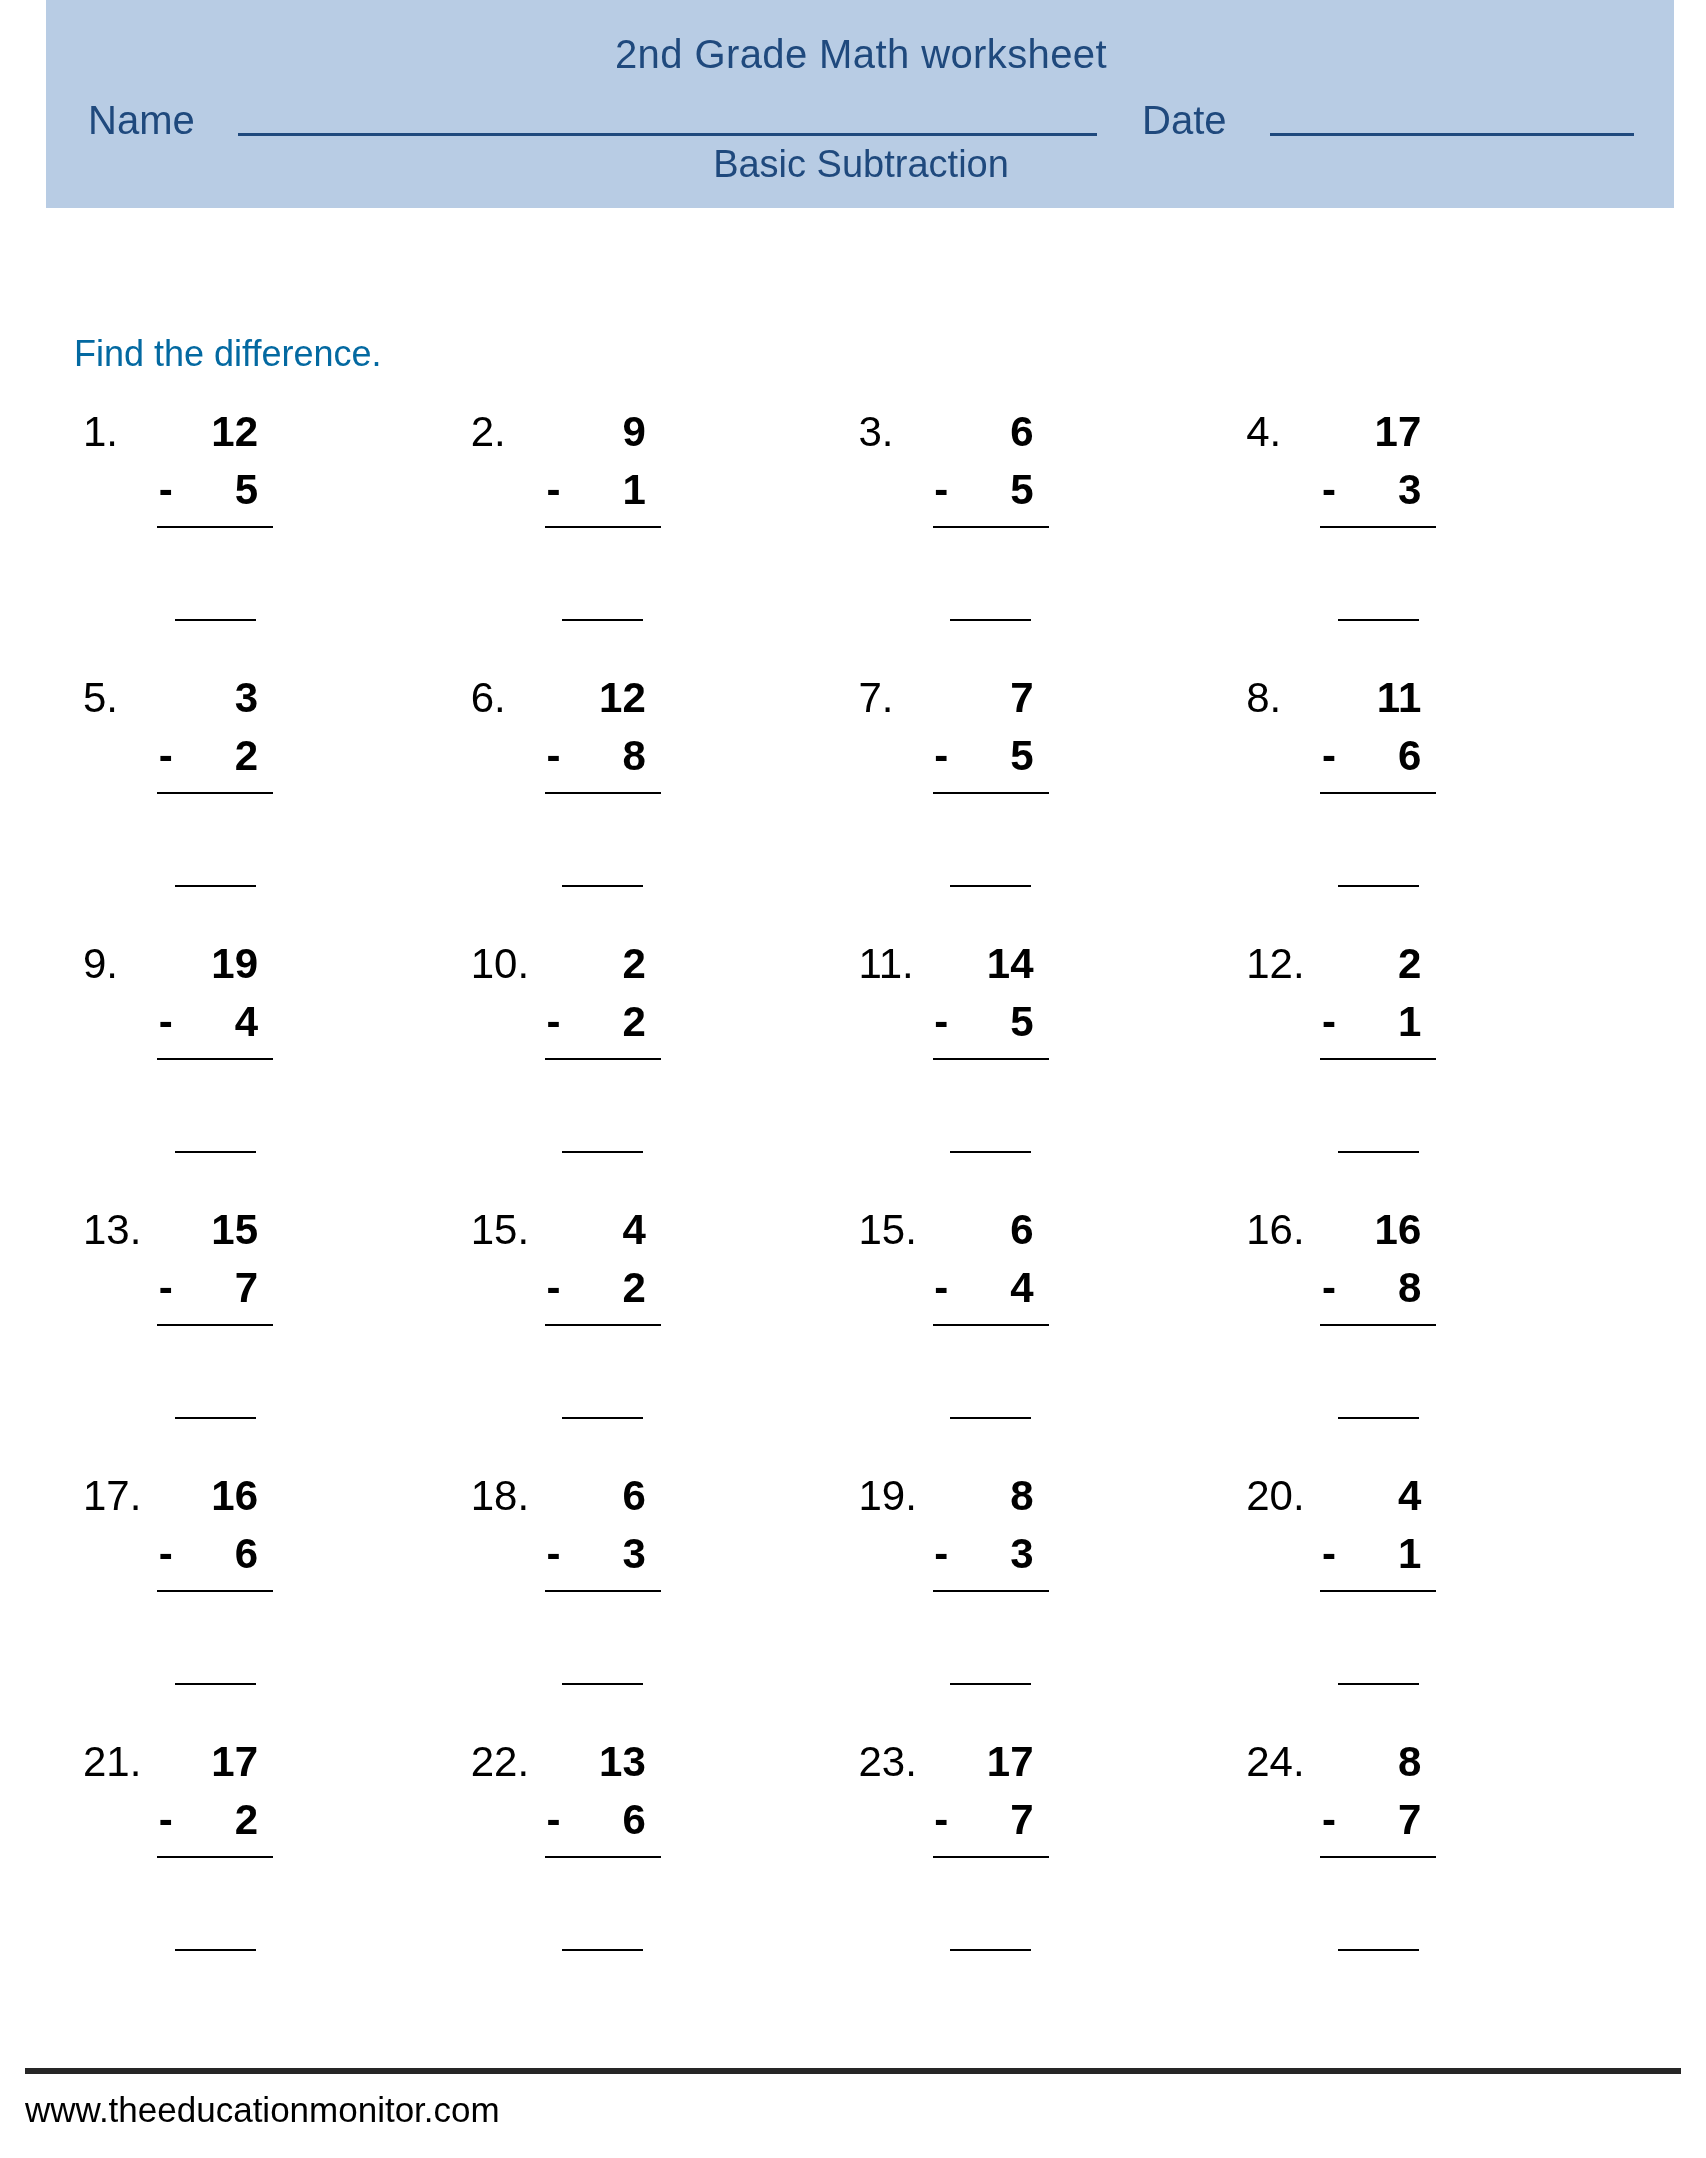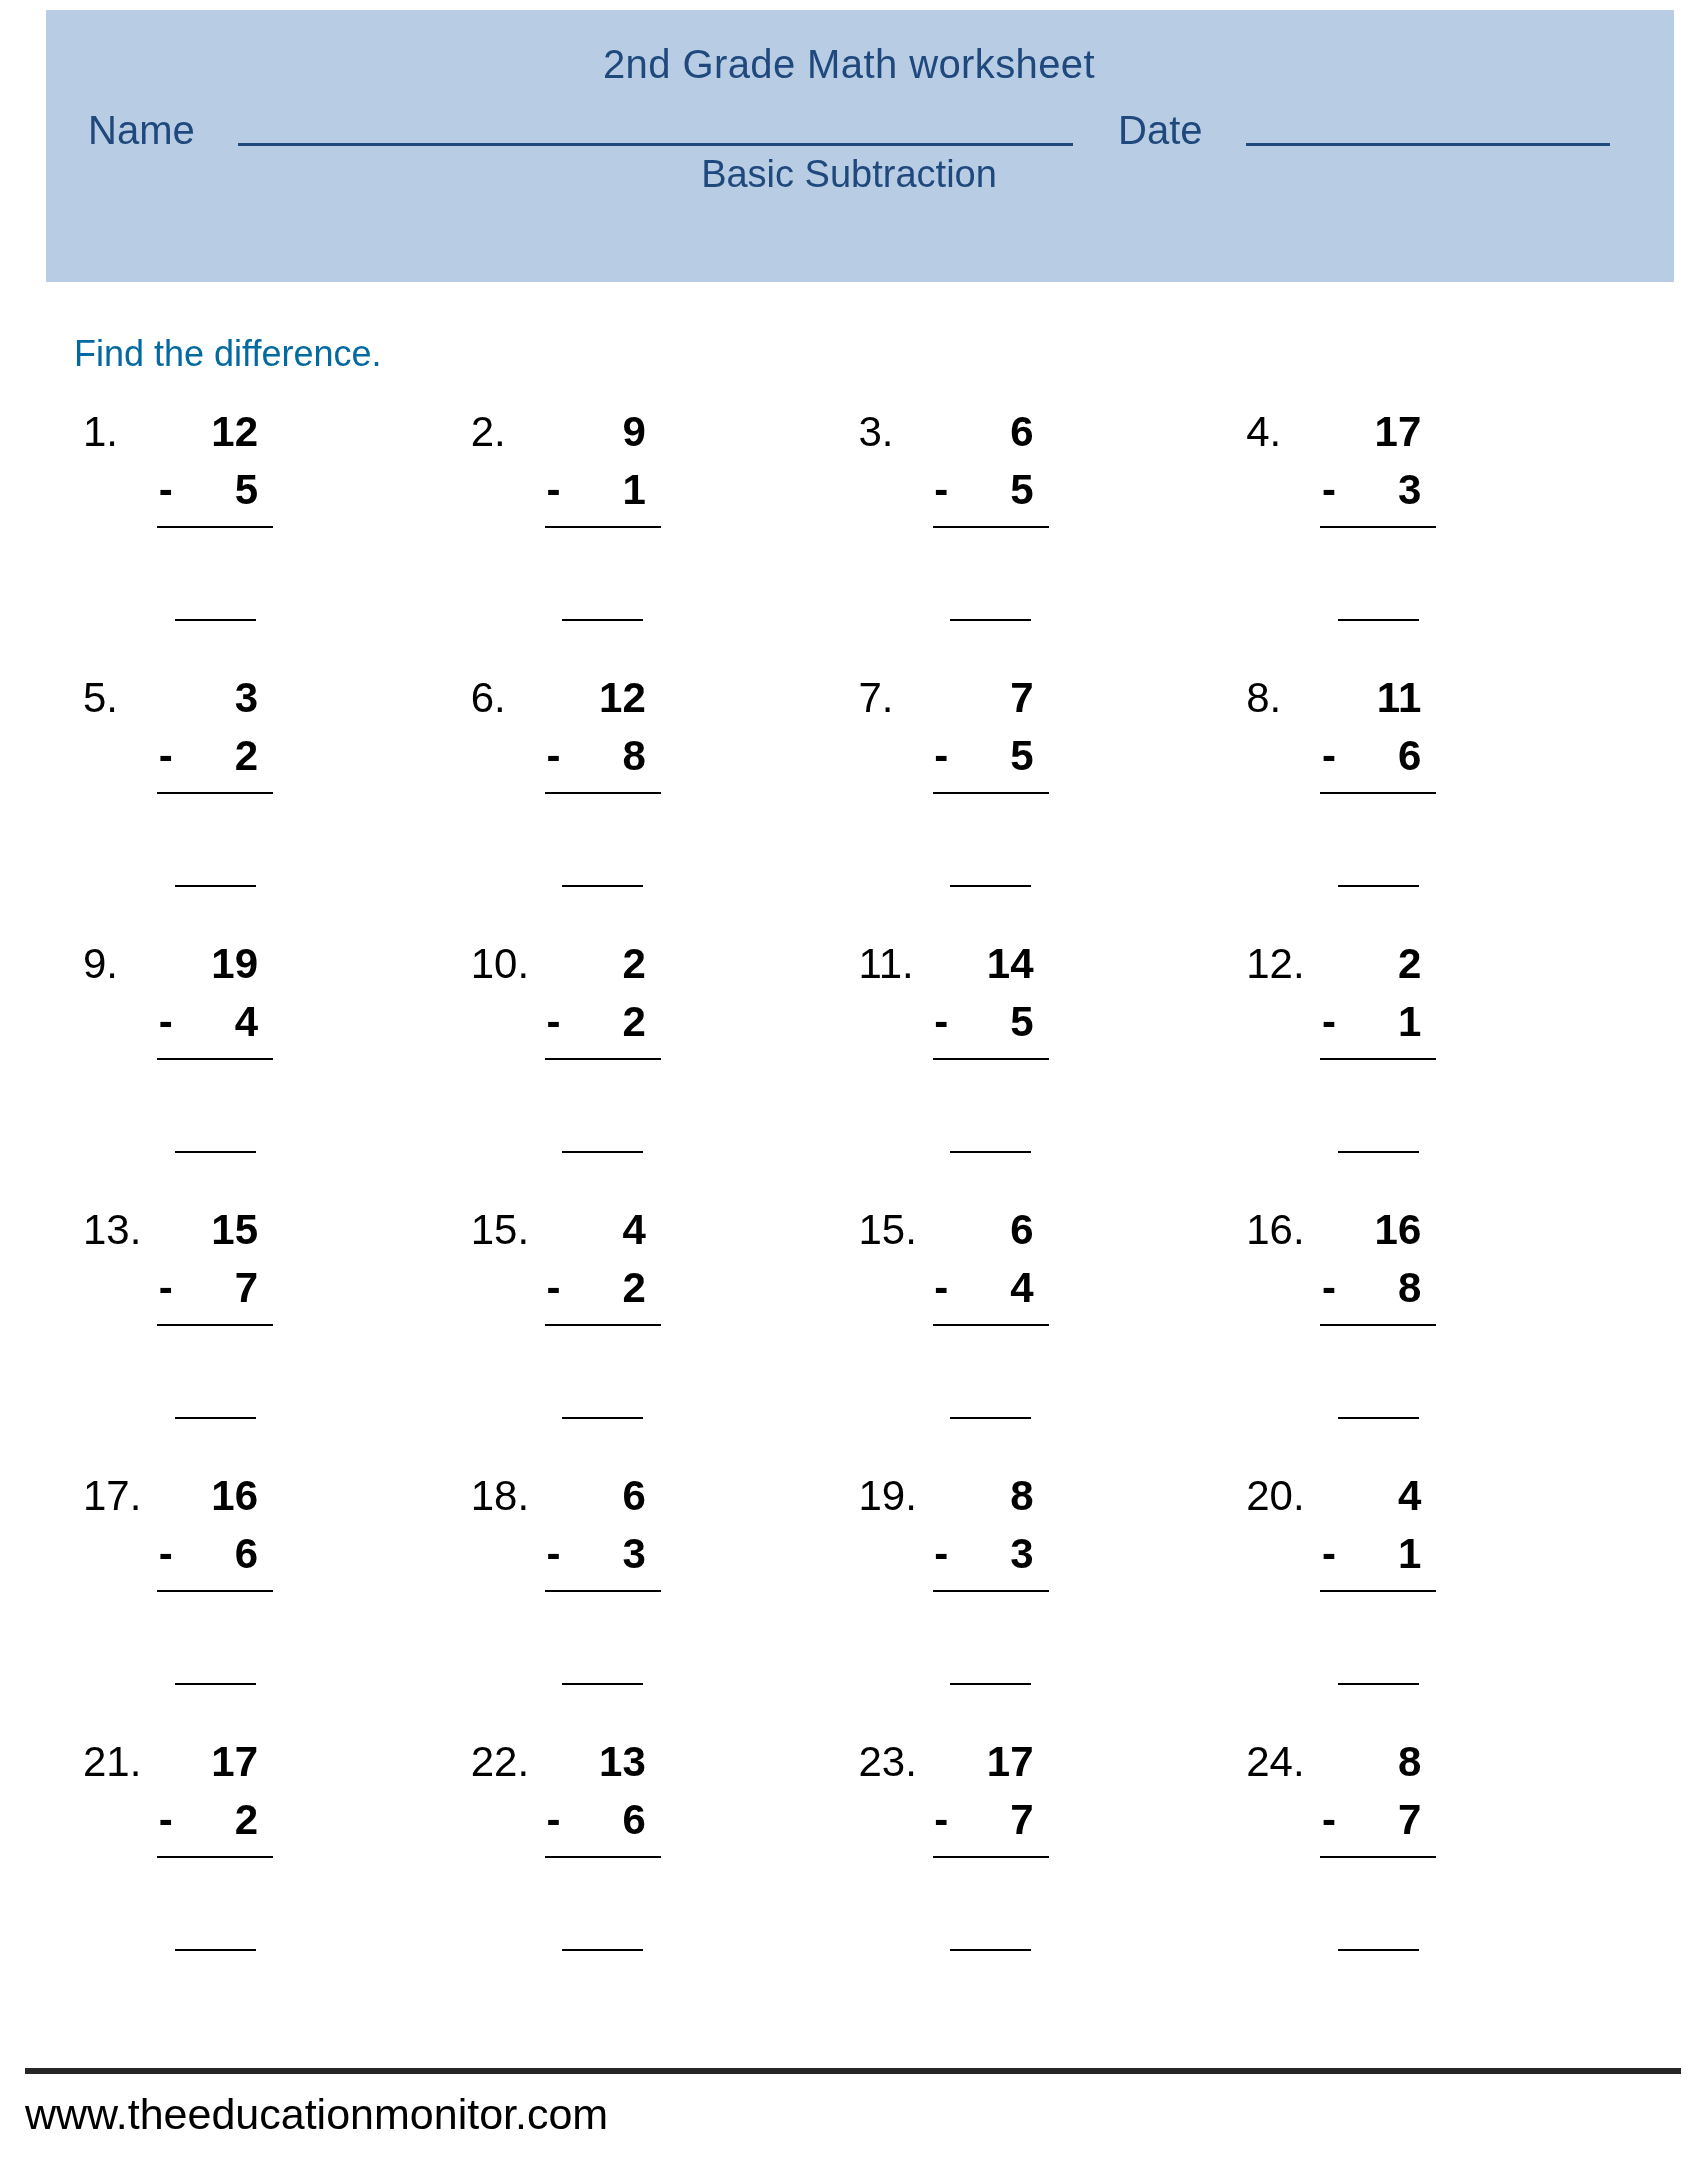--- a/index.html
+++ b/index.html
@@ -10,25 +10,25 @@
   *{margin:0;padding:0;box-sizing:border-box;}
   html,body{background:#ffffff;}
   body{
     width:1706px;height:2159px;
     position:relative;overflow:hidden;
     font-family:"Liberation Sans", sans-serif;
     color:var(--ink);
   }
   
   .header-band{
-    position:absolute;top:10px;left:46px;right:32px;
-    height:272px;
+    position:absolute;top:0;left:46px;right:32px;
+    height:208px;
     background:var(--band);
     color:var(--header_text);
-    padding:32px 64px 0 42px;
+    padding:32px 40px 0 42px;
   }
   .ws-title{
     text-align:center;
     font-size:40px;
     letter-spacing:0.4px;
   }
   .name-date-row{
     display:flex;align-items:flex-end;
     margin-top:15px;
     font-size:40px;
@@ -92,21 +92,21 @@
     height:0;
   }
   
   .footer-rule{
     position:absolute;top:2068px;left:25px;right:25px;
     border-top:6.7px solid #262626;
   }
   .footer-text{
     position:absolute;top:2090px;left:25px;right:25px;
     display:flex;justify-content:space-between;
-    font-size:43px;color:#000;
+    font-size:35px;color:#000;
   }
 </style>
 </head>
 <body>
 
 <div class="header-band">
   <div class="ws-title">2nd Grade Math worksheet</div>
   <div class="name-date-row">
     <span>Name</span>
     <span class="name-line"></span>

